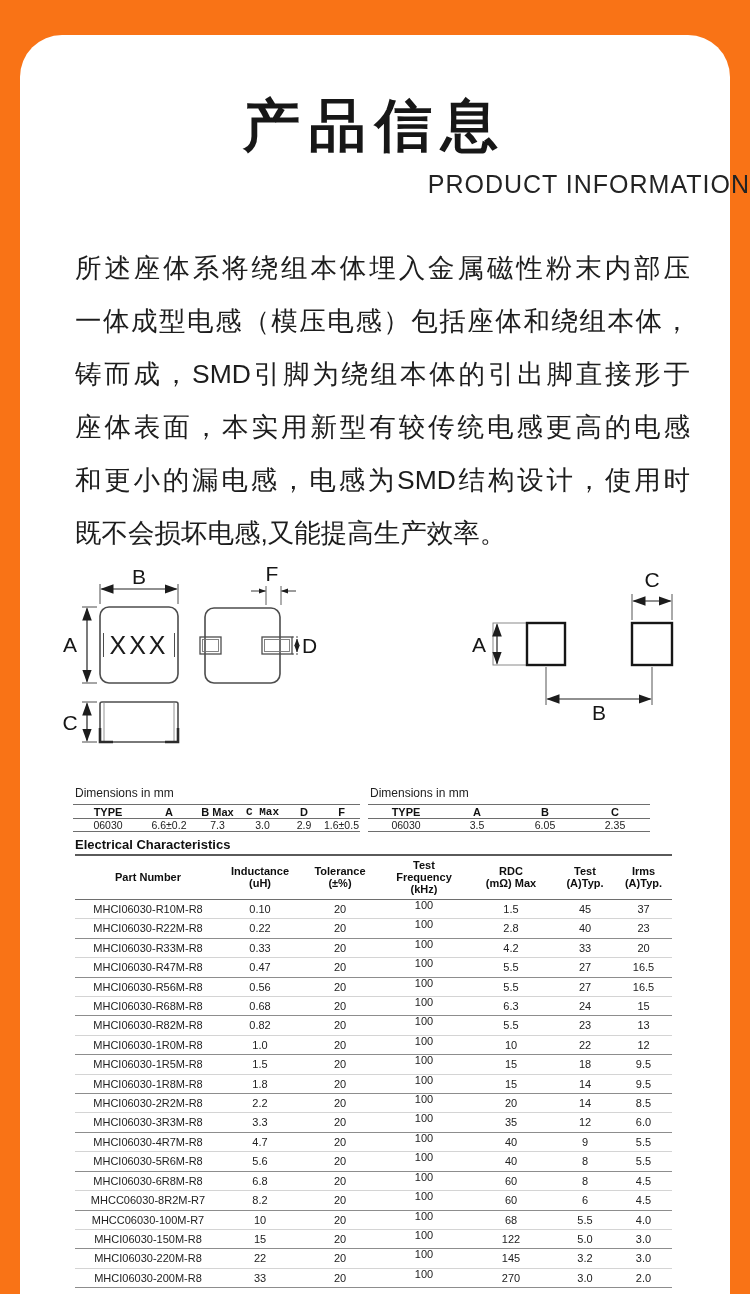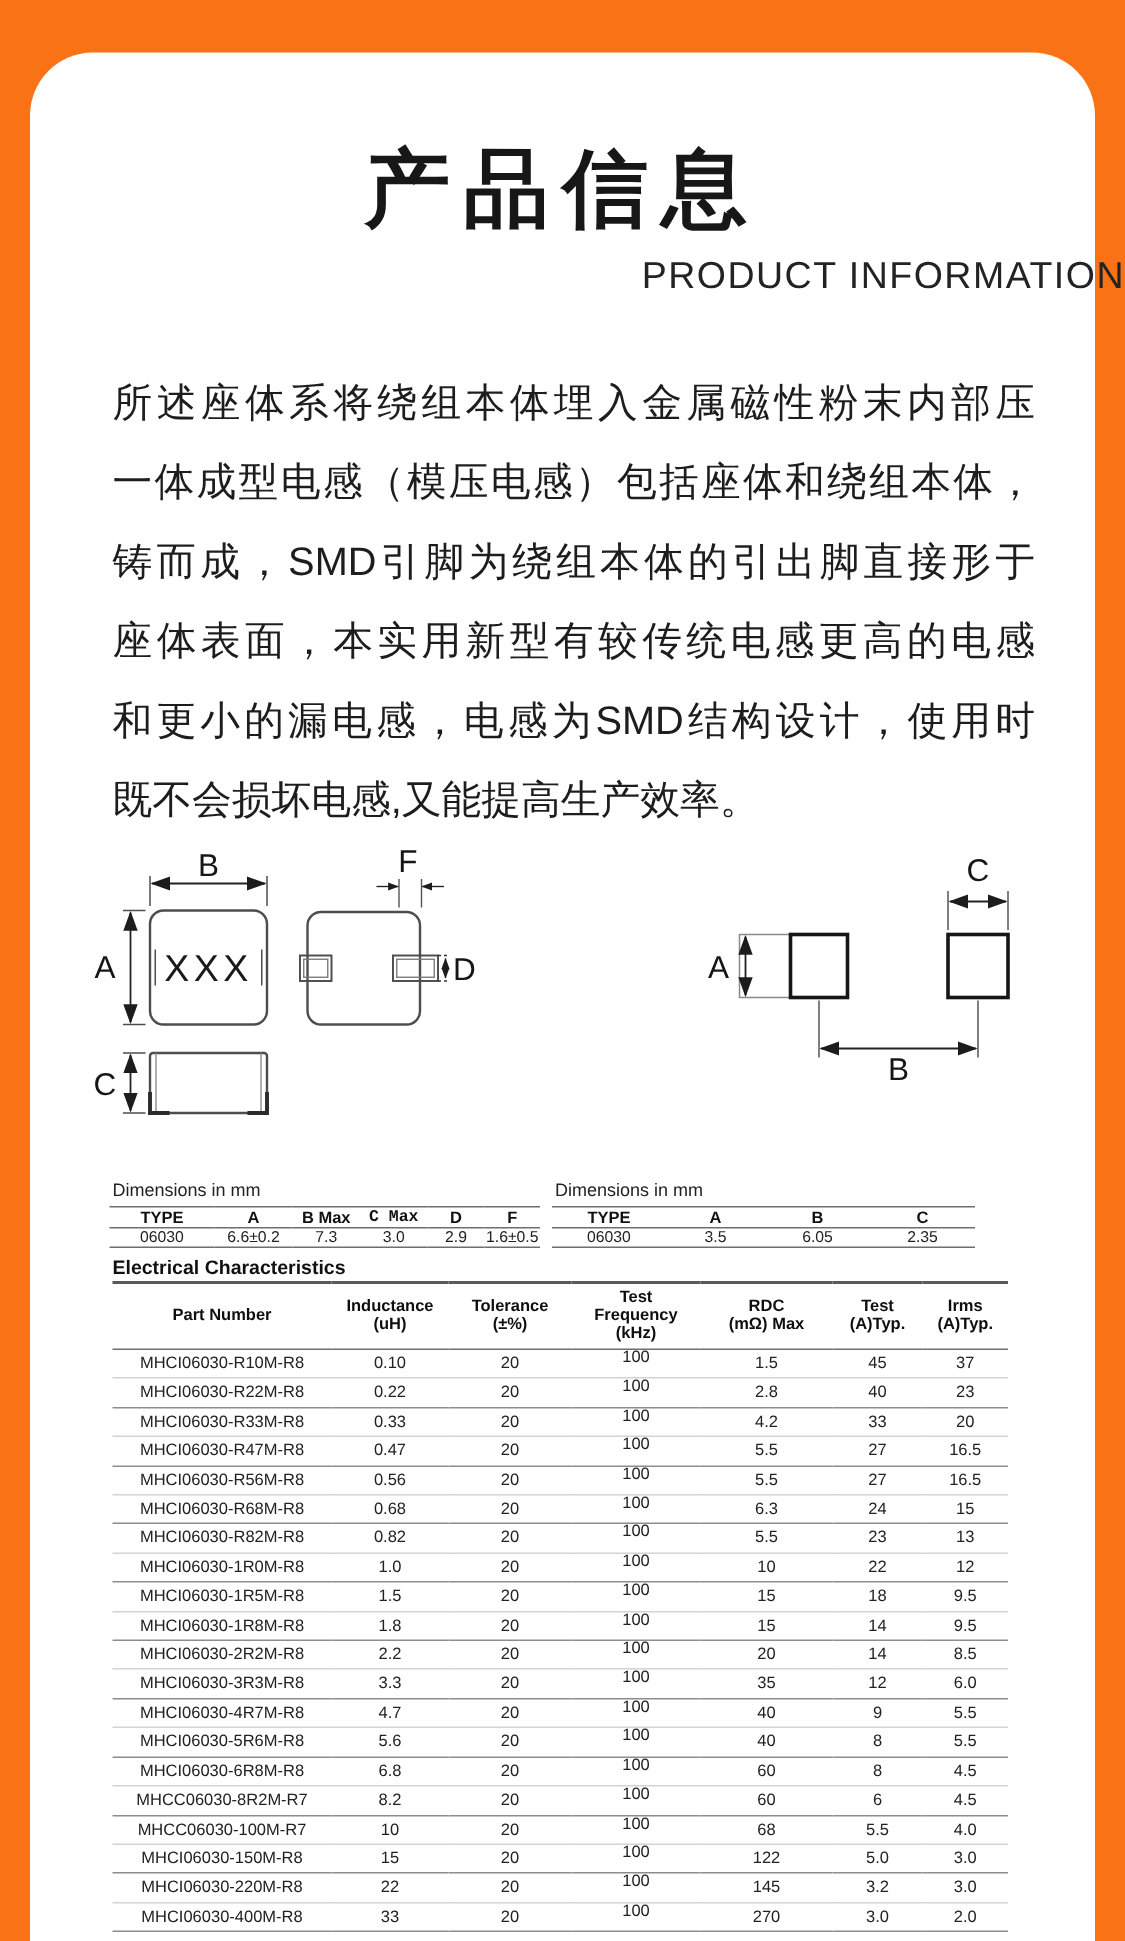--- a/index.html
+++ b/index.html
@@ -369,21 +369,21 @@
             <tr>
               <td><span>MHCI06030-220M-R8</span></td>
               <td><span>22</span></td>
               <td><span>20</span></td>
               <td><span>100</span></td>
               <td><span>145</span></td>
               <td><span>3.2</span></td>
               <td><span>3.0</span></td>
             </tr>
             <tr class="group-end">
-              <td><span>MHCI06030-400M-R8</span></td>
+              <td><span>MHCI06030-200M-R8</span></td>
               <td><span>33</span></td>
               <td><span>20</span></td>
               <td><span>100</span></td>
               <td><span>270</span></td>
               <td><span>3.0</span></td>
               <td><span>2.0</span></td>
             </tr>
           </tbody>
         </table>
     </div>

